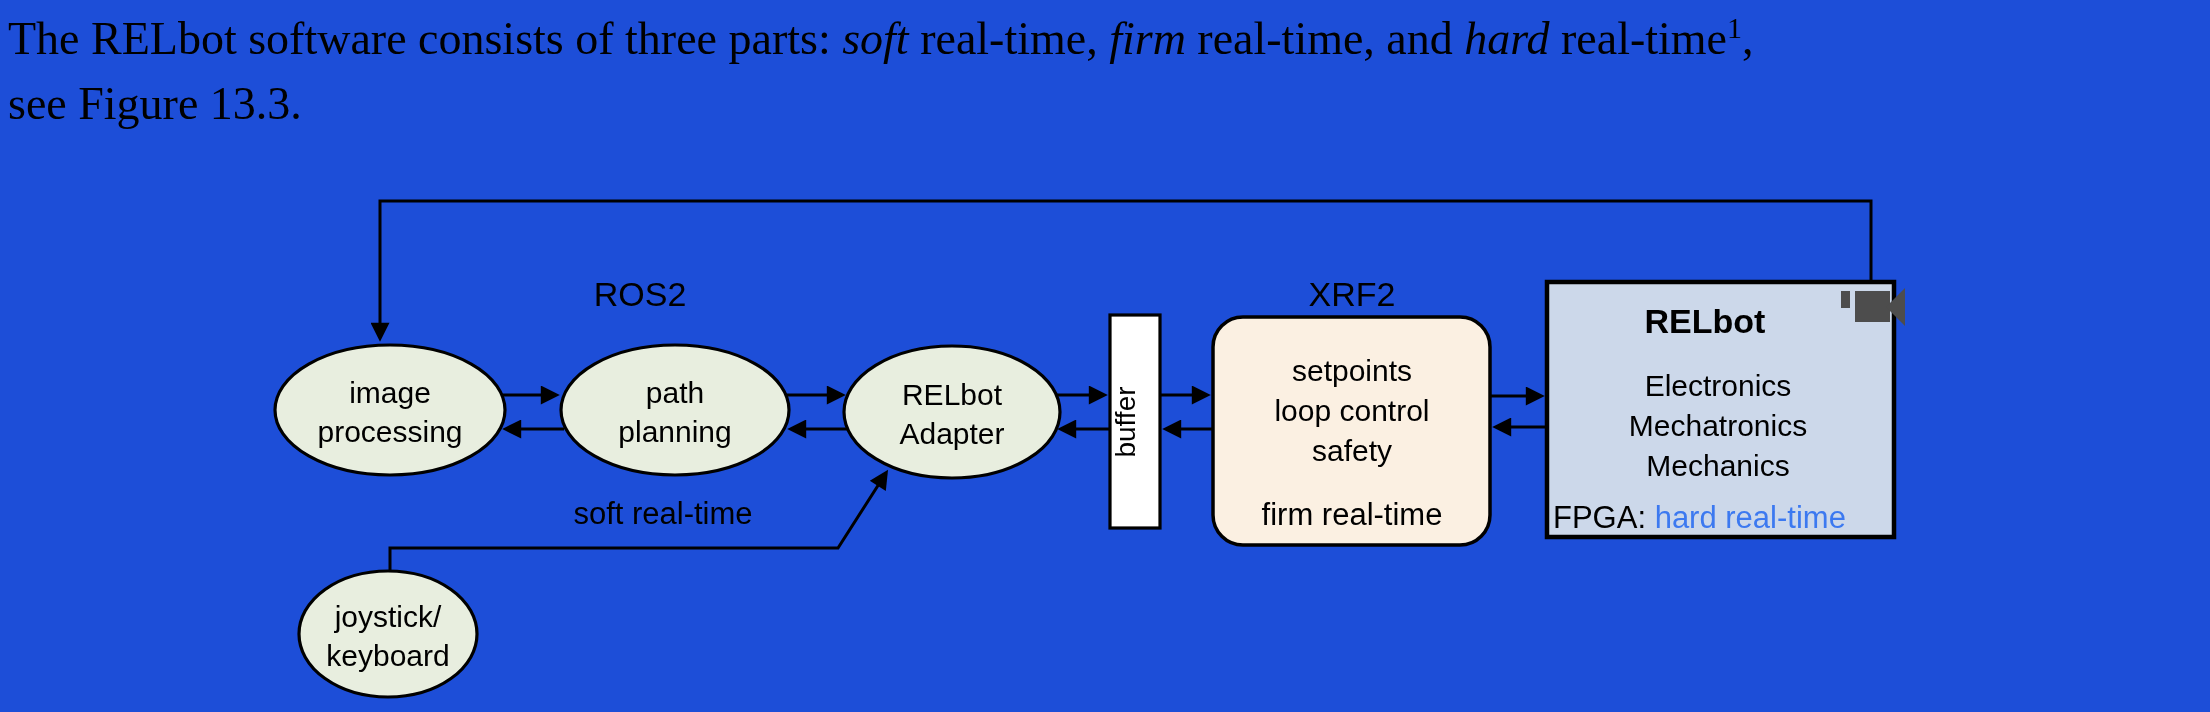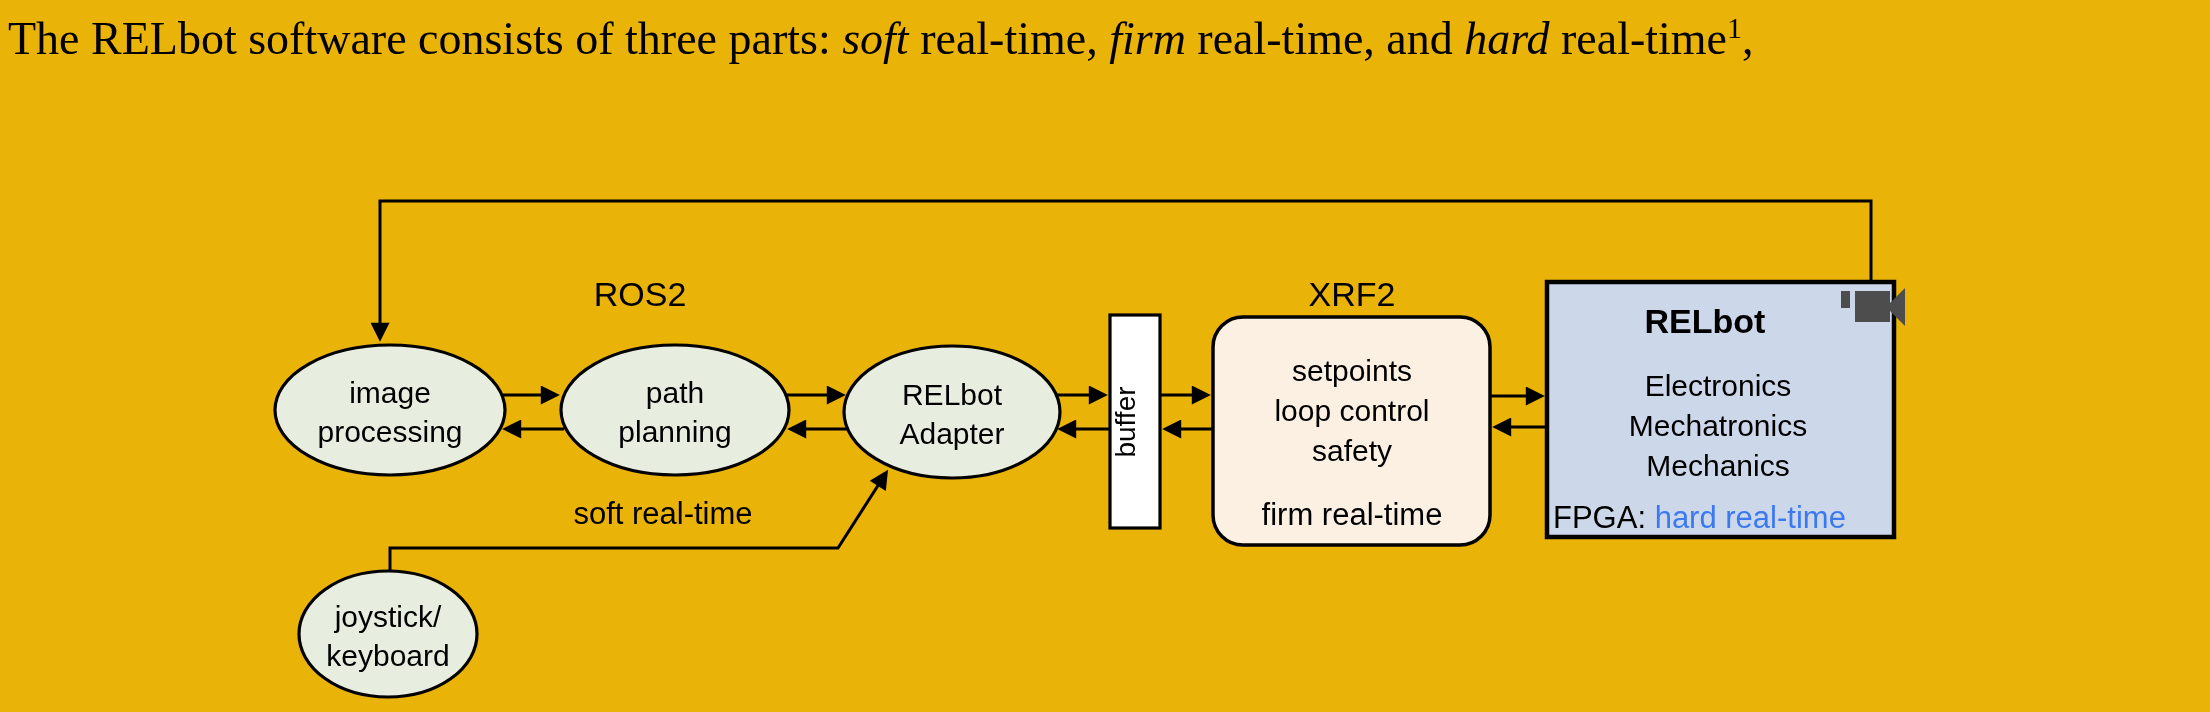--- a/index.html
+++ b/index.html
@@ -1,20 +1,20 @@
 <!DOCTYPE html>
 <html><head>
 <meta charset="utf-8">
 <style>
   html, body { margin: 0; padding: 0; background: #ffffff; }
   #stage {
     position: relative;
     width: 2210px;
     height: 712px;
-    background: #eab308;
+    background: #1d4ed8;
     overflow: hidden;
     font-family: "Liberation Sans", sans-serif;
   }
   .para {
     position: absolute;
     left: 8px;
     top: 6px;
     width: 2200px;
     font-family: "Liberation Serif", serif;
     font-size: 46px;
@@ -36,20 +36,21 @@
   .fpga-label { font-size: 31px; }
   .wire { stroke: #000000; stroke-width: 3; fill: none; }
 </style>
 </head>
 <body>
 
 <div id="stage">
 
   <div class="para">
     <div><span>The RELbot software consists of three parts: </span><i>soft</i><span> real-time, </span><i>firm</i><span> real-time, and </span><i>hard</i><span> real-time</span><sup>1</sup><span>,</span></div>
+    <div>see Figure 13.3.</div>
   </div>
 
   <svg id="diagram" width="2210" height="712" viewBox="0 0 2210 712" xmlns="http://www.w3.org/2000/svg">
     <defs>
       <marker id="arr" viewBox="0 0 10 10" refX="8" refY="5" markerWidth="24" markerHeight="19" orient="auto" markerUnits="userSpaceOnUse">
         <path d="M0 0 L10 5 L0 10 z" fill="#000000"></path>
       </marker>
     </defs>
 
     <path class="wire" d="M 1871 288 L 1871 201 L 380 201 L 380 338" marker-end="url(#arr)"></path>

